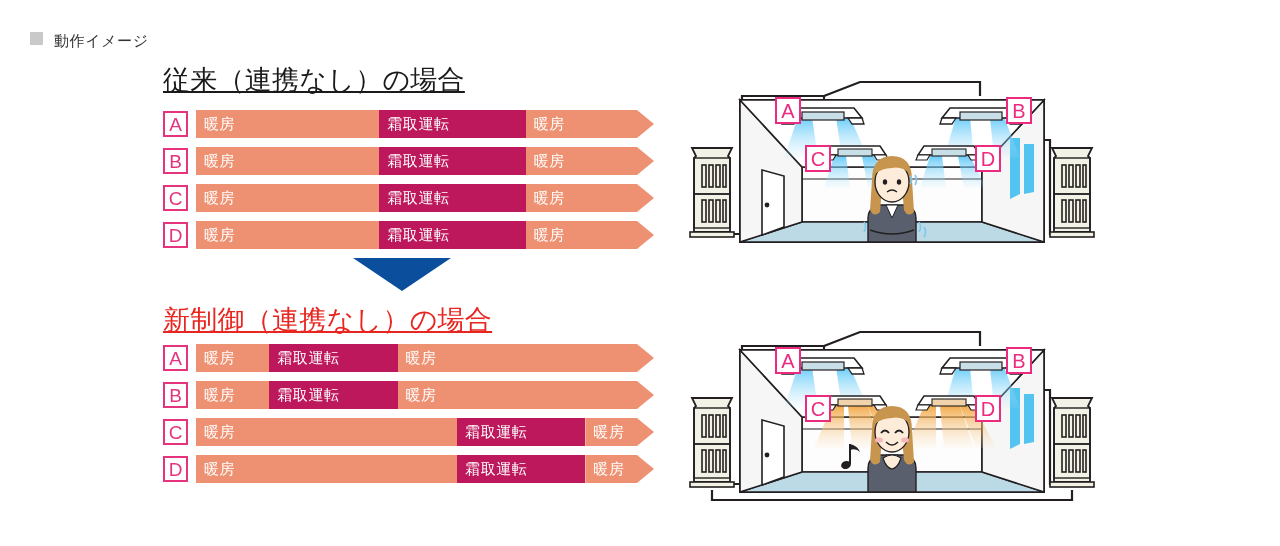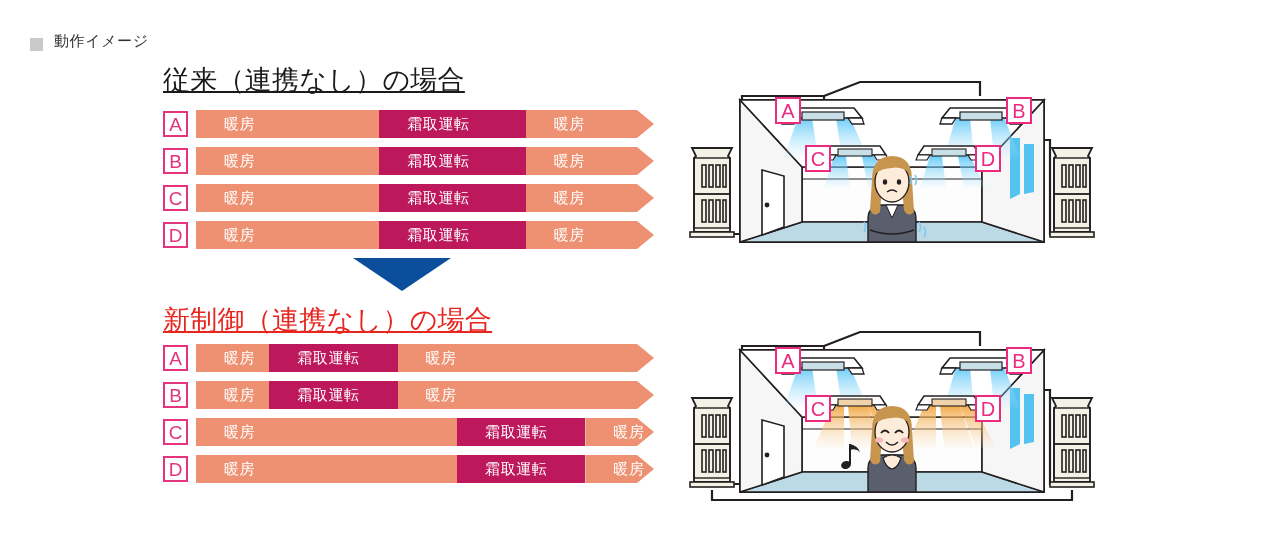--- a/index.html
+++ b/index.html
@@ -8,21 +8,21 @@
     width:1280px;height:546px;
     background:#ffffff;
     font-family:"Liberation Sans","DejaVu Sans",sans-serif;
     overflow:hidden;
     position:relative;
   }
 
   
   .page-header{
     position:absolute;left:30px;top:32px;
-    display:flex;align-items:flex-end;gap:11px;
+    display:flex;align-items:flex-start;gap:11px;
   }
   .hdr-bullet{
     width:13px;height:13px;background:#c9c9c9;display:block;
   }
   .hdr-title{
     font-size:15px;color:#333333;letter-spacing:.04em;
     white-space:nowrap;
   }
   .chart-title{
     position:absolute;
@@ -57,21 +57,21 @@
     width:458px;height:28px;
     flex:0 0 auto;
   }
   .seg{
     position:absolute;top:0;height:28px;
     display:flex;align-items:center;
     box-sizing:border-box;
     color:#ffffff;
     font-size:15px;
     letter-spacing:.04em;
-    padding-left:28px;
+    padding-left:8px;
     white-space:nowrap;
   }
   .seg.heat{background:#ee9172;}
   .seg.defrost{background:#be185d;}
   .seg.tail{
     background:#ee9172;
     
     clip-path:polygon(0 0, calc(100% - 17px) 0, 100% 50%, calc(100% - 17px) 100%, 0 100%);
   }
 

